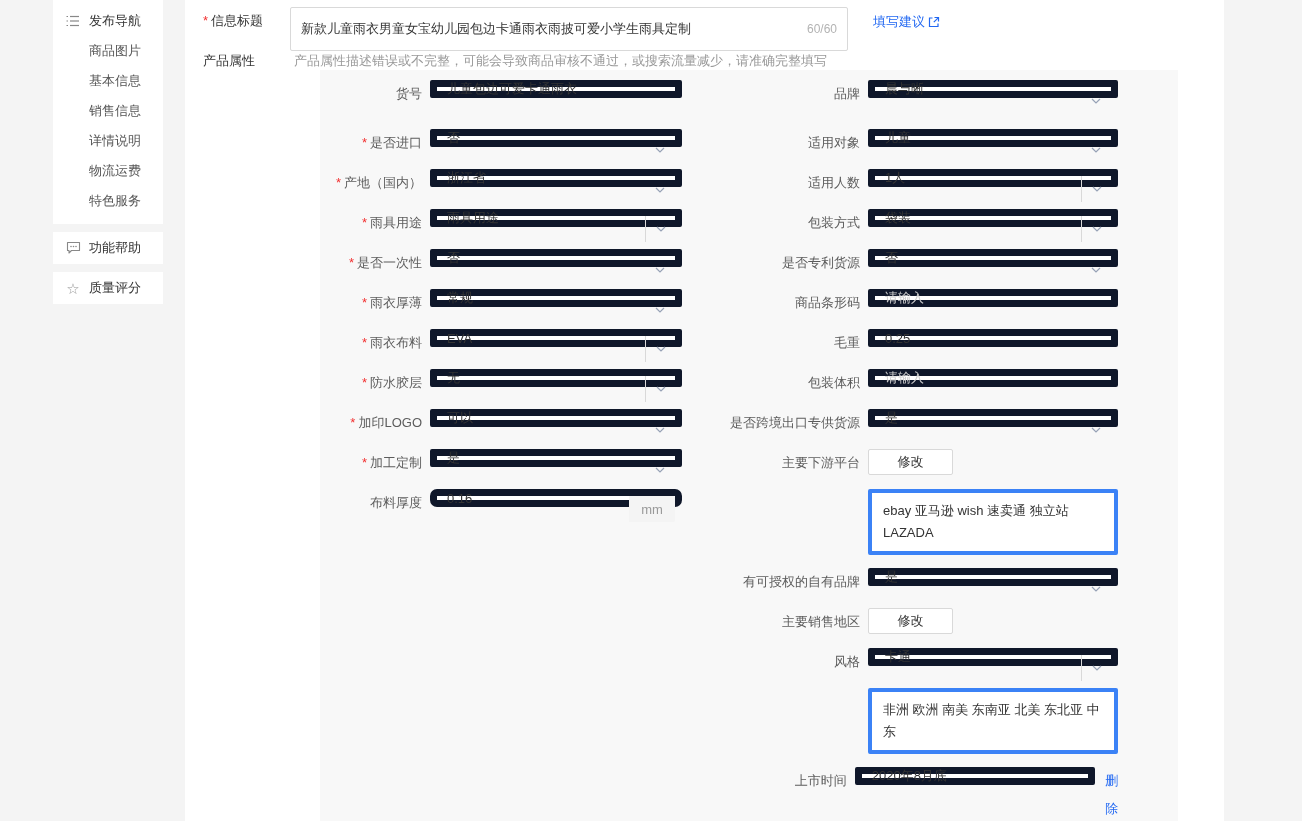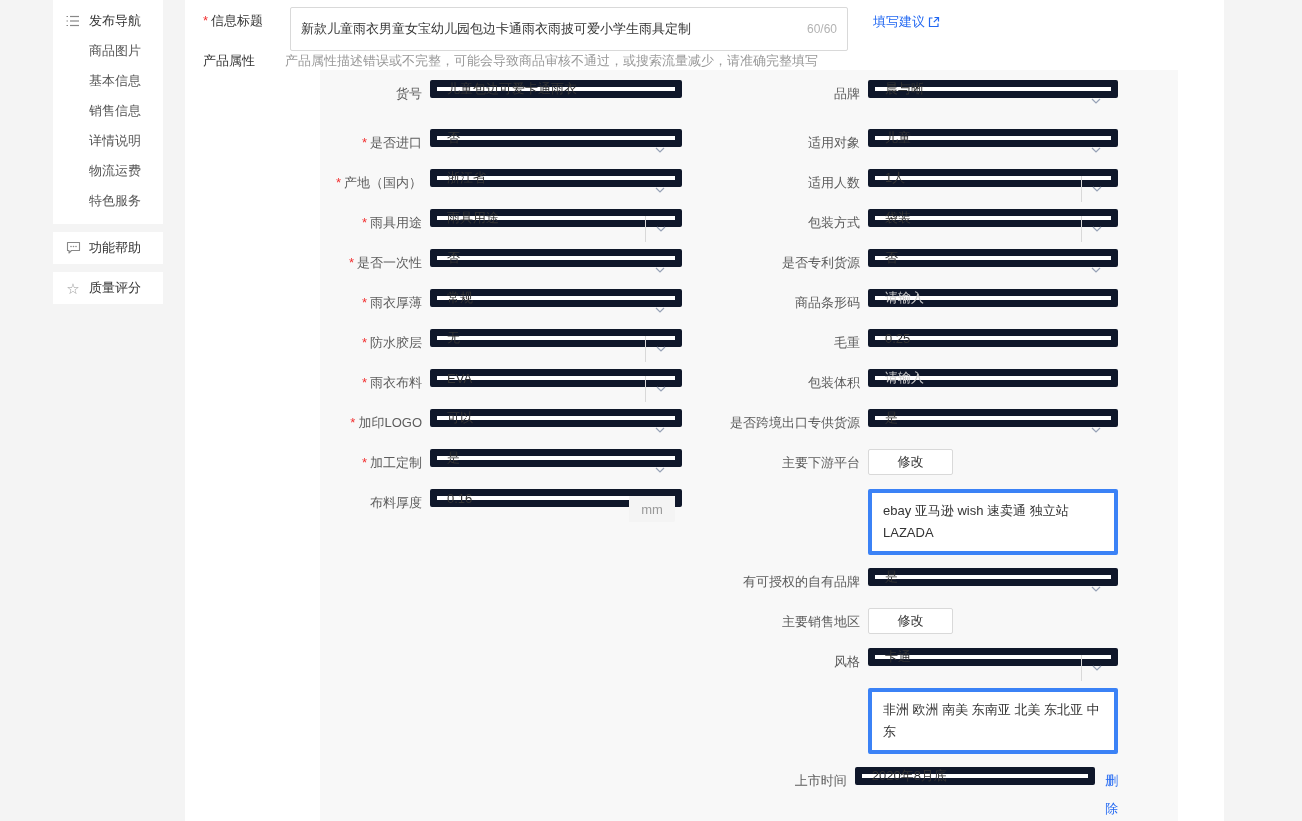--- a/index.html
+++ b/index.html
@@ -26,41 +26,41 @@
   .row-label { position:absolute; left:18px; width:80px; line-height:28px; color:#333; white-space:nowrap; }
   .req { color:#f23030; margin-right:3px; font-style:normal; }
   .title-input { position:absolute; left:105px; top:0; width:558px; height:44px; background:#fff;
     border:1px solid #d9d9d9; border-radius:2px; display:flex; align-items:center; padding:0 10px; }
   .title-input .tval { flex:1; color:#333; white-space:nowrap; overflow:hidden; }
   .title-input .counter { color:#b3b3b3; font-size:12px; margin-left:8px; }
   .blue-link { color:#2268f2; text-decoration:none; cursor:pointer; display:inline-flex; align-items:center; gap:3px; }
   .suggest { position:absolute; left:688px; top:6px; }
   .attr-row { position:absolute; left:0; top:52px; width:100%; height:18px; }
   .attr-row .row-label { line-height:18px; }
-  .attr-hint { position:absolute; left:100px; top:0; line-height:18px; color:#999; white-space:nowrap; }
+  .attr-hint { position:absolute; left:109px; top:0; line-height:18px; color:#999; white-space:nowrap; }
   
   .panel { position:absolute; left:135px; top:70px; width:858px; height:751px; background:#f8f8f8; }
   .col { position:absolute; top:10px; display:flex; flex-direction:column; }
   .col-left { left:0; width:370px; }
   .col-right { left:240px; width:570px; }
   .frow { display:flex; margin-bottom:12px; }
   .frow.first { margin-bottom:21px; }
   .frow .flabel { text-align:right; margin-right:8px; line-height:28px; color:#5c5c5c; white-space:nowrap; }
   .col-left .flabel { width:102px; }
   .col-right .flabel { width:300px; }
   .ctrl { position:relative; width:252px; height:18px; background:#fff; border:7px solid #0f172a;
     border-radius:2px; display:flex; align-items:center; padding:0 10px; color:#333; cursor:pointer; }
   .col-right .ctrl { width:250px; }
   .ctrl .chev { position:absolute; right:8px; top:7px; width:14px; height:14px; pointer-events:none; }
   .ctrl.combo { padding-right:40px; }
   .ctrl.combo .chevbox { position:absolute; right:0; top:0; width:30px; height:26px;
     border-left:1px solid #d9d9d9; display:flex; align-items:center; justify-content:center; }
   .ctrl.combo .chevbox .chev { position:static; }
   .ctrl .ph { color:#ccc; }
-  .ctrl.unit-input { padding-right:50px; cursor:text; }
+  .ctrl.unit-input { padding-right:50px; cursor:text;border-radius:7px; }
   .unit-tag { position:absolute; right:0; top:0; width:46px; height:26px; background:#f4f4f4;
     color:#999; display:flex; align-items:center; justify-content:center; border-radius:0 2px 2px 0; }
   .mini-btn { width:85px; height:26px; background:#fff; border:1px solid #d9d9d9; border-radius:2px;
     color:#333; font-size:13px; display:flex; align-items:center; justify-content:center; cursor:pointer; }
   .tag-box { width:250px; min-height:49px; background:#fff; border:4px solid #3b82f6; border-radius:2px;
     padding:7px 11px; line-height:22px; color:#333; }
   .tags-row { margin-bottom:13px; }
   .del-link { margin-left:10px; line-height:28px; }
   svg { display:block; }
 </style>
@@ -205,36 +205,36 @@
         <div class="ctrl">
             <span>常规</span>
             <span class="chev">
               <svg width="14" height="14" viewBox="0 0 14 14">
                 <path d="M3 5l4 4 4-4" fill="none" stroke="#97a2b6" stroke-width="1.2"></path>
               </svg>
             </span>
           </div>
       </div>
       <div class="frow">
+        <span class="flabel"><i class="req">*</i><span>雨衣布料</span></span>
+        <div class="ctrl combo">
+            <span>EVA</span>
+            <span class="chevbox">
+              <span class="chev">
+                <svg width="14" height="14" viewBox="0 0 14 14">
+                  <path d="M3 5l4 4 4-4" fill="none" stroke="#97a2b6" stroke-width="1.2"></path>
+                </svg>
+              </span>
+            </span>
+          </div>
+      </div>
+      <div class="frow">
         <span class="flabel"><i class="req">*</i><span>防水胶层</span></span>
         <div class="ctrl combo">
             <span>无</span>
-            <span class="chevbox">
-              <span class="chev">
-                <svg width="14" height="14" viewBox="0 0 14 14">
-                  <path d="M3 5l4 4 4-4" fill="none" stroke="#97a2b6" stroke-width="1.2"></path>
-                </svg>
-              </span>
-            </span>
-          </div>
-      </div>
-      <div class="frow">
-        <span class="flabel"><i class="req">*</i><span>雨衣布料</span></span>
-        <div class="ctrl combo">
-            <span>EVA</span>
             <span class="chevbox">
               <span class="chev">
                 <svg width="14" height="14" viewBox="0 0 14 14">
                   <path d="M3 5l4 4 4-4" fill="none" stroke="#97a2b6" stroke-width="1.2"></path>
                 </svg>
               </span>
             </span>
           </div>
       </div>
       <div class="frow">

